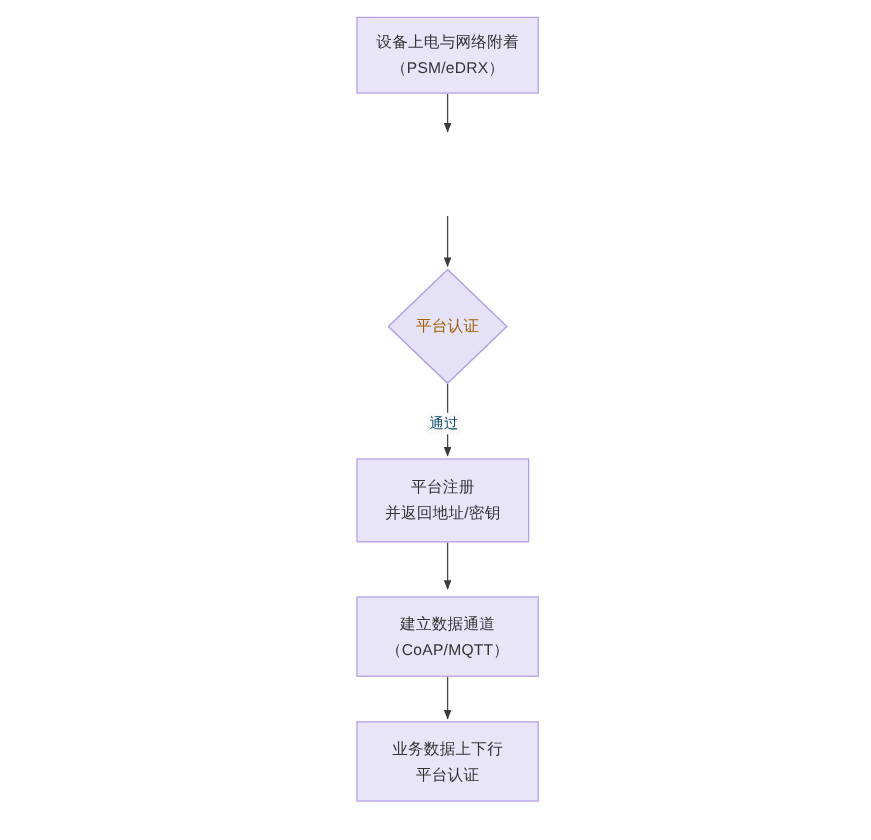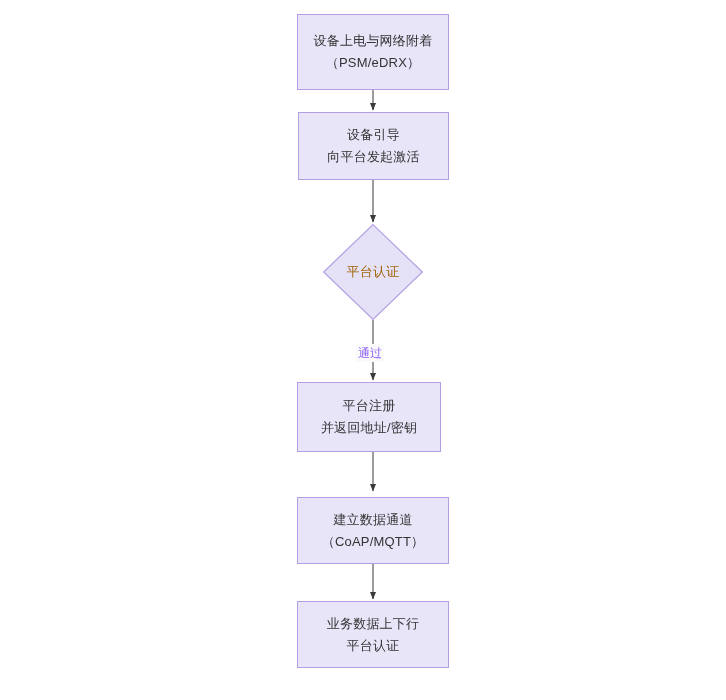--- a/index.html
+++ b/index.html
@@ -77,21 +77,21 @@
     line-height: 22px;
     color: #a16207;
     text-align: left;
     letter-spacing: 0.2px;
   }
 
   .edge-label {
     position: absolute;
     font-size: 12px;
     line-height: 16px;
-    color: #8b5cf6;
+    color: #0c4a6e;
     background: #fafafa;
     padding: 1px 2px;
     white-space: nowrap;
   }
 </style>
 </head>
 <body>
 
 <div id="flow-canvas">
 
@@ -106,29 +106,25 @@
 
     <line x1="373" y1="180" x2="373" y2="222" stroke="#4a4a4a" stroke-width="1.1" marker-end="url(#arrowhead)"></line>
 
     <line x1="373" y1="320" x2="373" y2="380" stroke="#4a4a4a" stroke-width="1.1" marker-end="url(#arrowhead)"></line>
 
     <line x1="373" y1="452" x2="373" y2="491" stroke="#4a4a4a" stroke-width="1.1" marker-end="url(#arrowhead)"></line>
 
     <line x1="373" y1="560" x2="373" y2="599" stroke="#4a4a4a" stroke-width="1.1" marker-end="url(#arrowhead)"></line>
   </svg>
 
-  <div class="node" style="left:297px; top:14px; width:152px; height:76px;justify-content:center;">
+  <div class="node" style="left:297px; top:14px; width:152px; height:64px;justify-content:center;">
     <div class="node-label">设备上电与网络附着
 （PSM/eDRX）</div>
   </div>
 
-  <div class="node" style="left:298px; top:112px; width:151px; height:68px;">
-    <div class="node-label">设备引导
-向平台发起激活</div>
-  </div>
 
   <div class="node-decision" style="left:323px; top:224px; width:100px; height:96px;">
     <svg class="diamond-shape" viewBox="0 0 100 96" preserveAspectRatio="none" xmlns="http://www.w3.org/2000/svg">
       <polygon points="50,0.6 99.4,48 50,95.4 0.6,48" fill="#e5e1f7" stroke="#b49ee3" stroke-width="1.2"></polygon>
     </svg>
     <div class="decision-label">平台认证</div>
   </div>
 
   <div class="edge-label" style="left:356px; top:344px;">通过</div>
 

